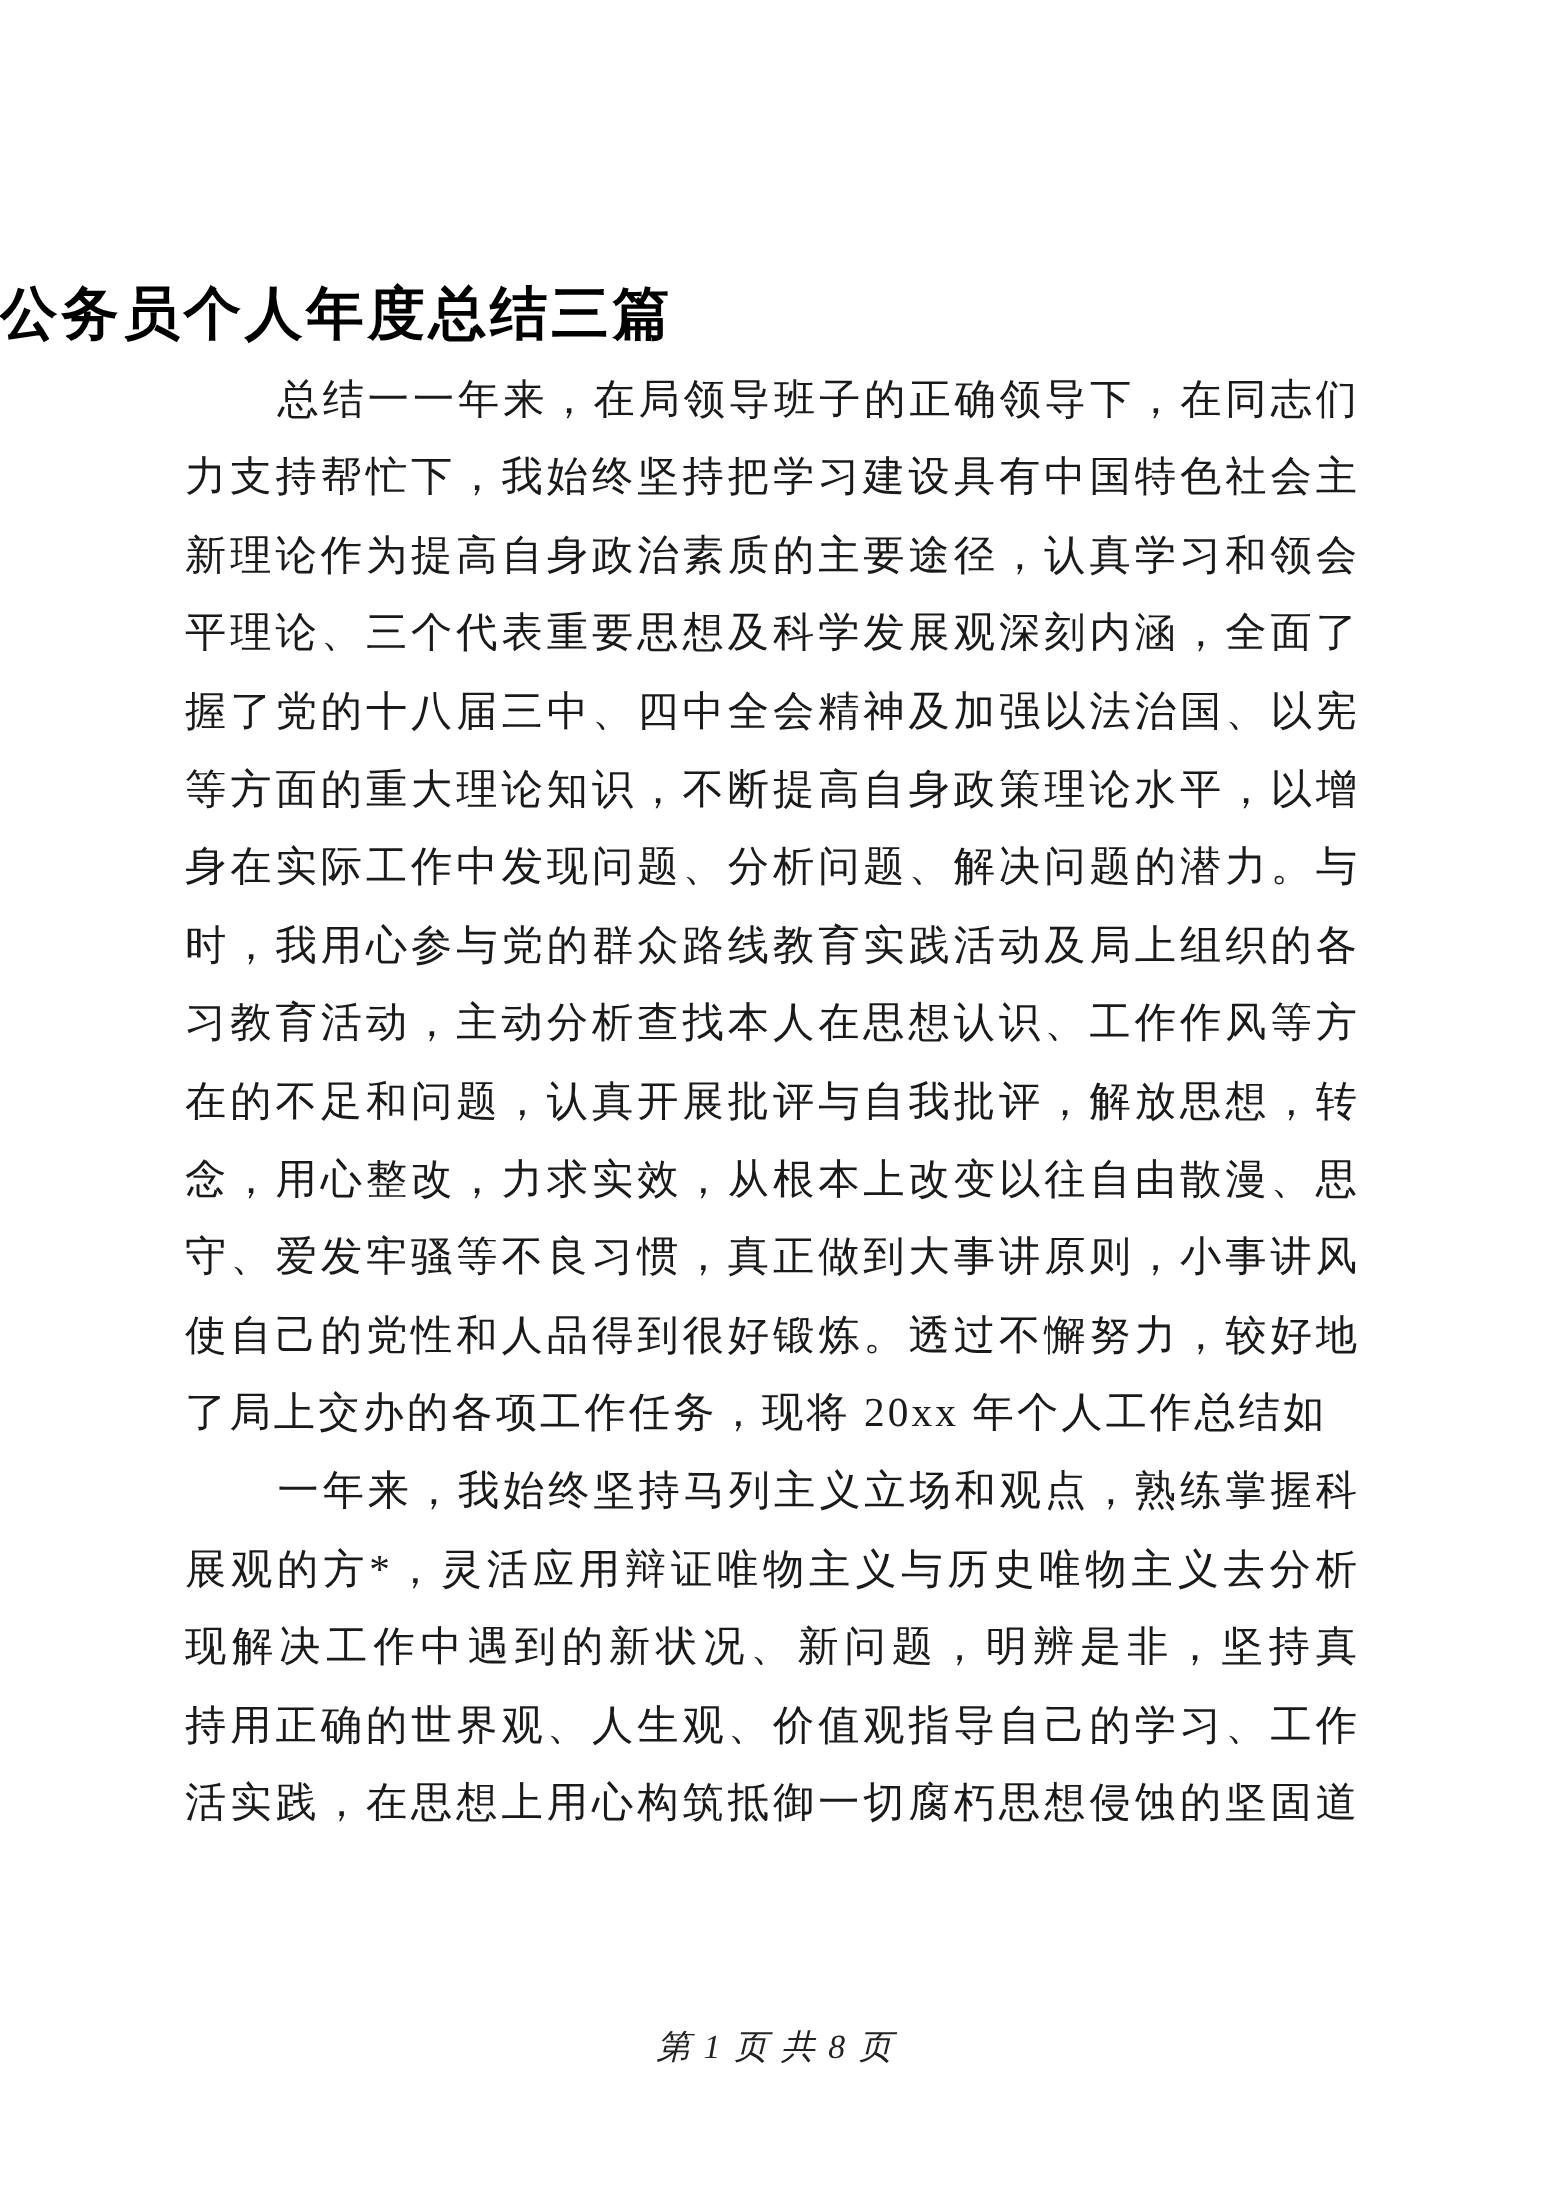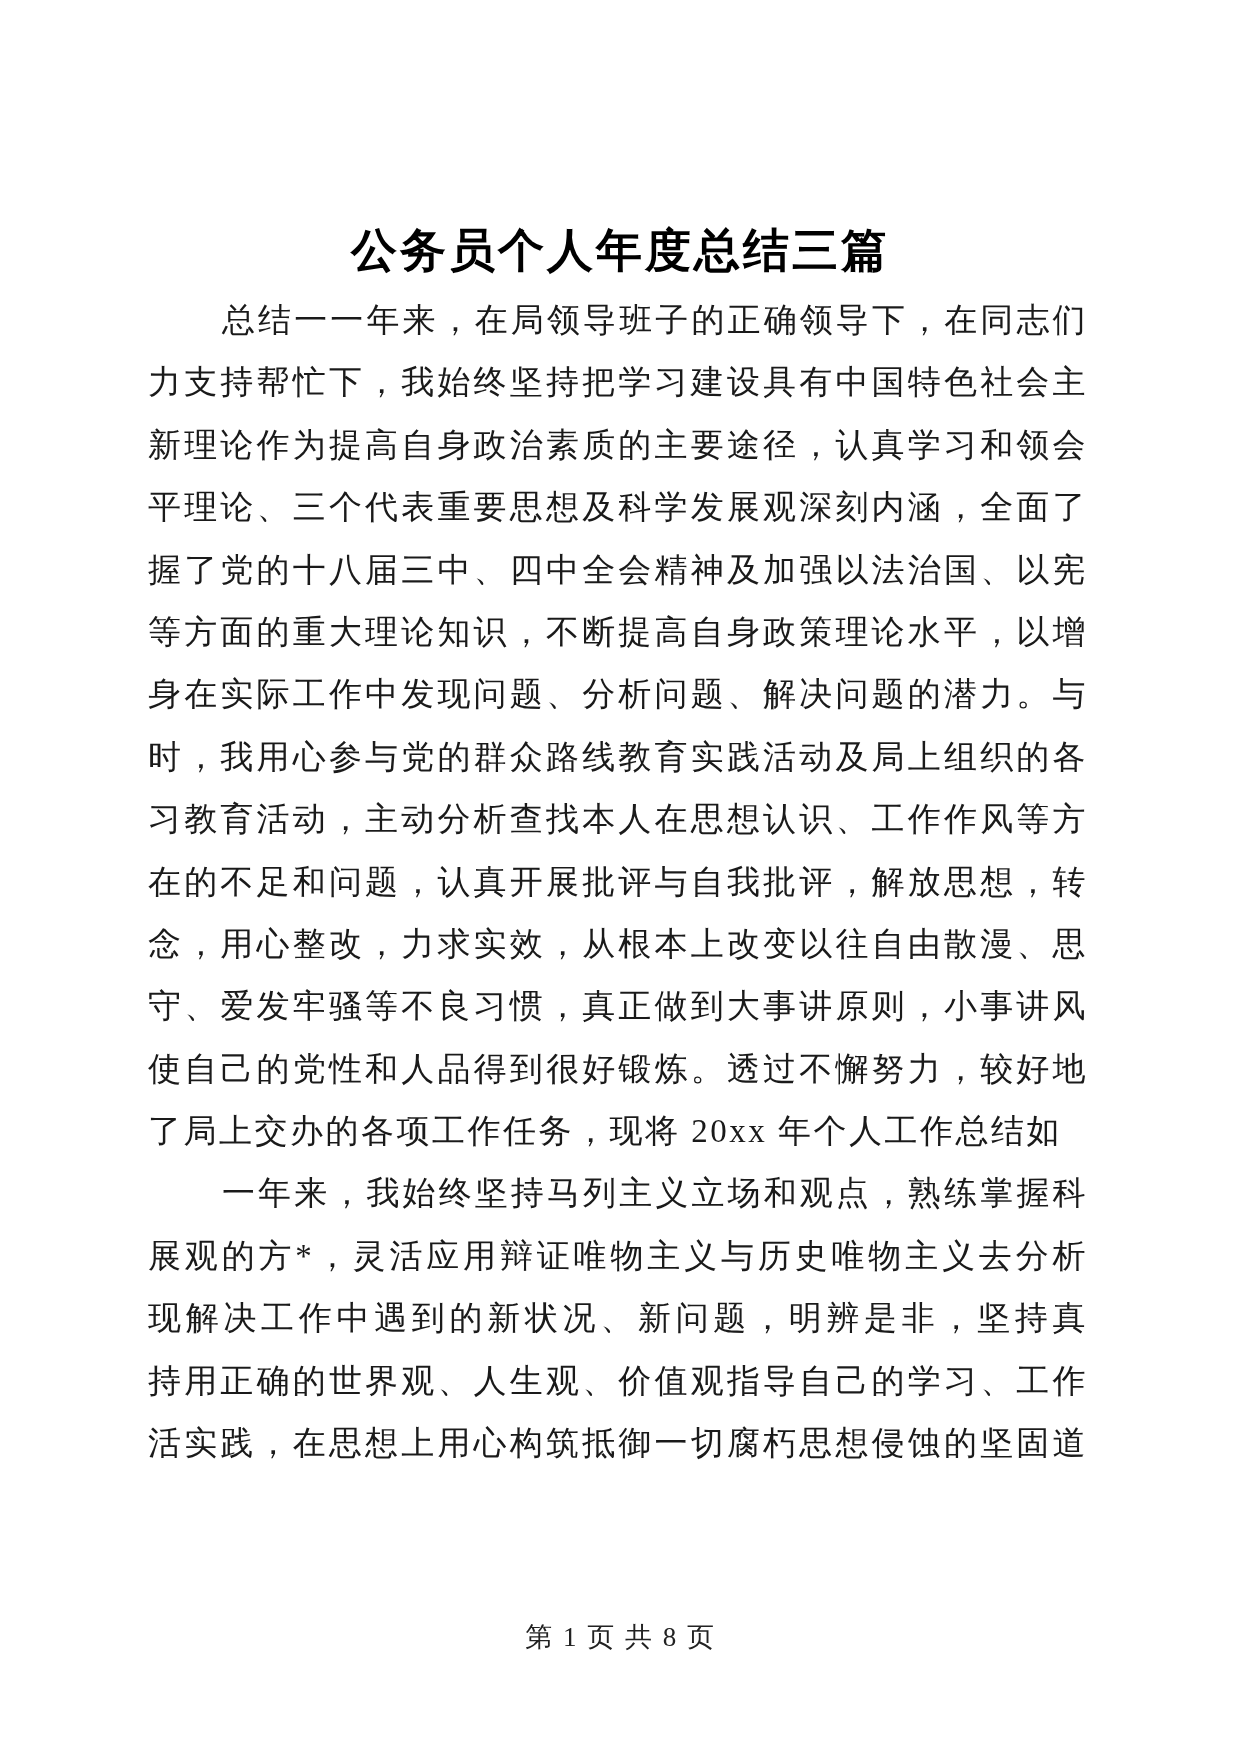--- a/index.html
+++ b/index.html
@@ -14,21 +14,21 @@
     background: #ffffff;
     overflow: hidden;
     font-family: "Liberation Serif", "DejaVu Serif", serif;
   }
   .doc-title {
     position: absolute;
     top: 222px;
     left: 0;
     width: 100%;
     margin: 0;
-    text-align: center;
+    text-align: left;
     font-size: 46px;
     line-height: 56px;
     font-weight: 700;
     letter-spacing: 3px;
     color: #000000;
     font-family: "Liberation Sans", "DejaVu Sans", sans-serif;
   }
   .doc-body {
     position: absolute;
     top: 289px;
@@ -57,20 +57,21 @@
     position: absolute;
     top: 1614px;
     left: 0;
     width: 100%;
     height: 46px;
     line-height: 46px;
     text-align: center;
     font-size: 27px;
     letter-spacing: 2px;
     color: #222222;
+    font-style: italic;
   }
 </style>
 </head>
 <body>
 
 <div class="page">
 
   <h1 class="doc-title">公务员个人年度总结三篇</h1>
 
   <div class="doc-body">

